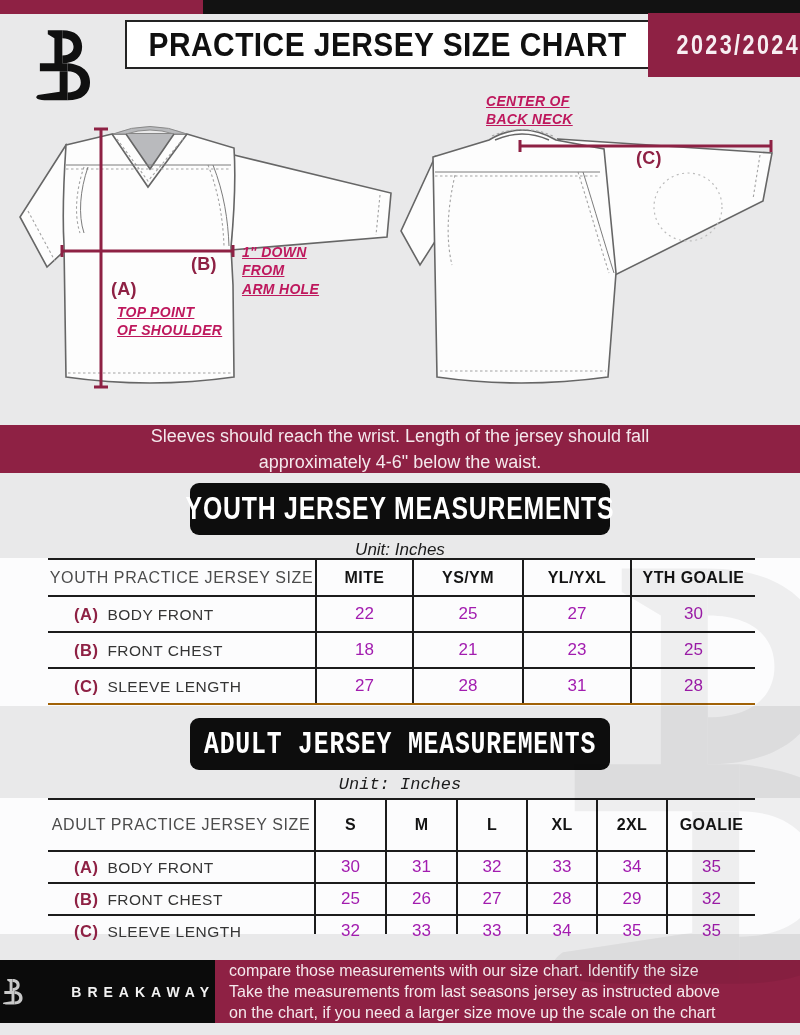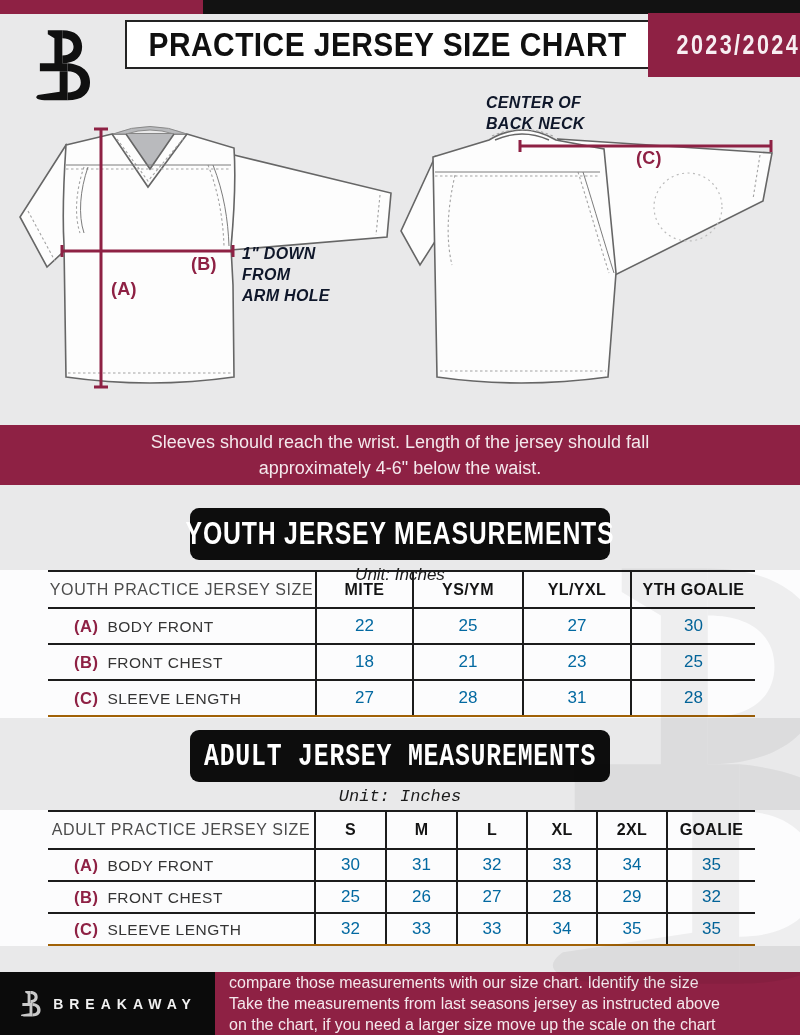--- a/index.html
+++ b/index.html
@@ -21,59 +21,59 @@
   .year-box { position:absolute; left:648px; top:-1px; width:181px; height:64px; background:#8e2144;
               display:flex; align-items:center; justify-content:center; }
   .year-text { color:#f7eef2; font-size:27px; font-weight:700; letter-spacing:3px; }
   .cond { display:inline-block; transform:scaleX(.8); white-space:nowrap; }
   .cond88 { display:inline-block; transform:scaleX(.88); white-space:nowrap; }
 
   
   .diagram { height:310px; position:relative; overflow:visible; }
   .diagram svg.scene { position:absolute; left:0; top:0; }
   .dlabel { position:absolute; color:#8e2144; font-weight:800; font-size:18px; letter-spacing:.3px; }
-  .dnote  { position:absolute; color:#0f172a; font-style:italic; font-weight:600; font-size:16px;
-            line-height:1.32; letter-spacing:.3px; white-space:nowrap; }
-
-  
-  .banner { height:60px; background:#8e2144; color:#f4e8ec; display:flex; flex-direction:column;
+  .dnote  { position:absolute; color:#be185d; font-style:italic; font-weight:600; font-size:14px;
+            line-height:1.32; letter-spacing:.3px; white-space:nowrap;text-decoration:underline; }
+
+  
+  .banner { height:48px; background:#8e2144; color:#f4e8ec; display:flex; flex-direction:column;
             align-items:center; justify-content:center; font-size:18px; line-height:1.45; }
 
   
   .sec-head { background:#e9e9ea; text-align:center; }
-  .sec-head.youth { height:85px; padding-top:23px; }
+  .sec-head.youth { height:85px; padding-top:10px; }
   .sec-head.adult { height:92px; padding-top:12px;font-family:Liberation Mono, monospace; }
   .pill { width:420px; height:52px; margin:0 auto; background:#0d0d0d; border-radius:9px;
           display:flex; align-items:center; justify-content:center; }
   .pill-text { color:#fff; font-size:31px; font-weight:800; letter-spacing:1px; }
   .unit { margin-top:5px; font-style:italic; font-size:17px; color:#1b1b1b; }
 
   
   .table-wrap { background:#fcfcfd; padding:0 45px 0 48px; }
   .table-wrap.youth { height:148px; }
   .table-wrap.adult { height:136px; }
   table.size-table { width:707px; border-collapse:collapse; table-layout:fixed; }
   .size-table td { border-top:2px solid #1c1c1c; vertical-align:middle;margin-top:48px; }
   .size-table tr.last td { border-bottom:2px solid #a16207; }
   .size-table td + td { border-left:2px solid #1c1c1c; }
   .size-table tr.head td { height:37px; }
   .table-wrap.youth .size-table tr.body td { height:36px; }
-  .table-wrap.adult .size-table tr.head td { height:38px; }
+  .table-wrap.adult .size-table tr.head td { height:52px; }
   .table-wrap.adult .size-table tr.body td { height:32px; }
   td.col-label { text-align:center; color:#4c4c4c; font-size:16px; letter-spacing:.6px; }
   td.size-h { text-align:center; color:#141414; font-weight:700; font-size:16px; letter-spacing:.4px;border-radius:13px; }
   td.row-label { text-align:left; padding-left:26px; color:#353535; font-size:15.5px; letter-spacing:.5px; }
   td.row-label .key { color:#8e2144; font-weight:800; font-size:16.5px; margin-right:9px; }
-  td.val { text-align:center; color:#0369a1; font-size:17px; }
+  td.val { text-align:center; color:#a21caf; font-size:17px; }
 
   .gap-strip { height:26px; background:#e9e9ea; }
 
   
   .footer { height:63px; display:flex; }
-  .footer-left { width:215px; background:#0b0b0b; display:flex; align-items:center; justify-content:center; gap:11px; }
+  .footer-left { width:215px; background:#0b0b0b; display:flex; align-items:center; justify-content:space-between; gap:11px; }
   .footer-logo { width:24px; height:30px; color:#c9c9c9; }
   .footer-brand { color:#f2f2f2; font-size:14px; font-weight:700; letter-spacing:6px; }
   .footer-right { flex:1; background:#8e2144; color:#f4e8ec; font-size:16px; line-height:1.33;
                   padding:5px 6px 5px 14px; display:flex; flex-direction:column; justify-content:center; }
 
   
   .watermark { position:absolute; left:500px; top:545px; width:400px; height:470px;
                color:#000; opacity:.05; pointer-events:none; z-index:1; }
 </style>
 </head>
@@ -181,20 +181,24 @@
     <div class="dlabel" style="left:636px; top:33px;">(C)</div>
 
     <div class="dlabel" style="left:191px; top:139px;">(B)</div>
     <div class="dnote" style="left:242px; top:128px;">
       <div>1" DOWN</div>
       <div>FROM</div>
       <div>ARM HOLE</div>
     </div>
 
     <div class="dlabel" style="left:111px; top:164px;">(A)</div>
+    <div class="dnote" style="left:117px; top:188px;">
+      <div>TOP POINT</div>
+      <div>OF SHOULDER</div>
+    </div>
   </div>
 
   <div class="banner">
     <div>Sleeves should reach the wrist. Length of the jersey should fall</div>
     <div>approximately 4-6" below the waist.</div>
   </div>
 
   <div class="sec-head youth">
     <div class="pill">
       <span class="pill-text cond">YOUTH JERSEY MEASUREMENTS</span>

